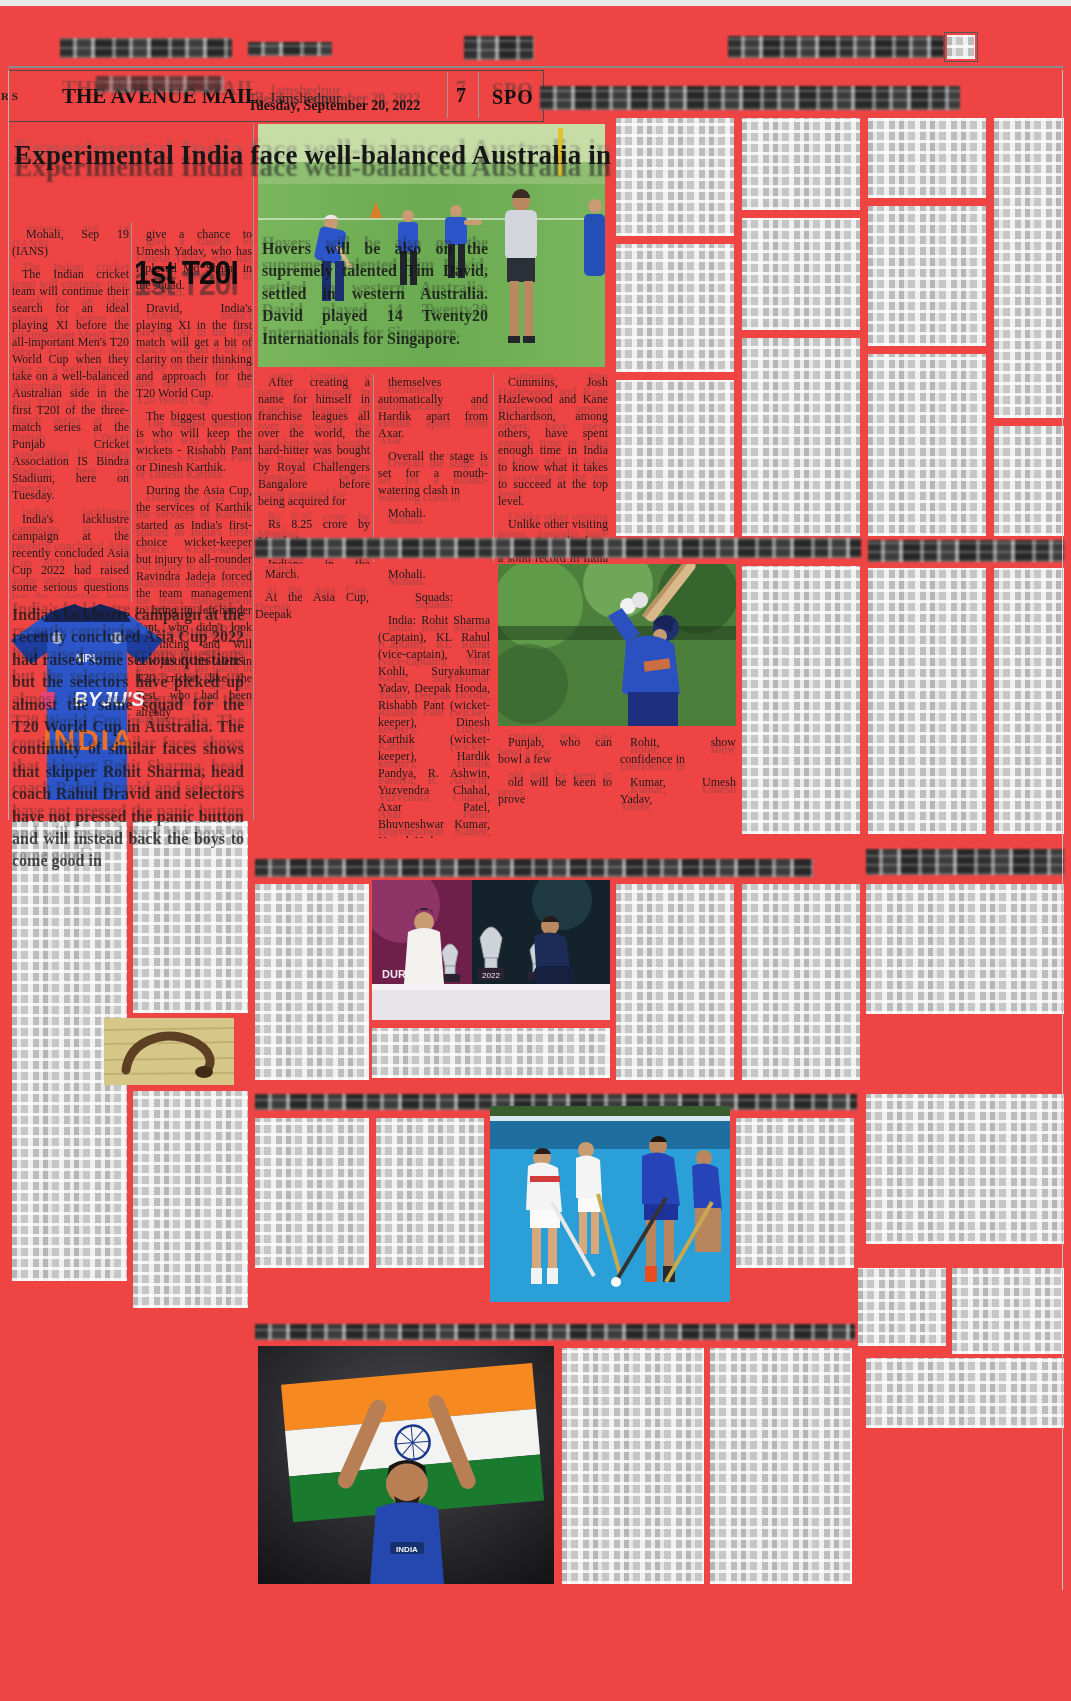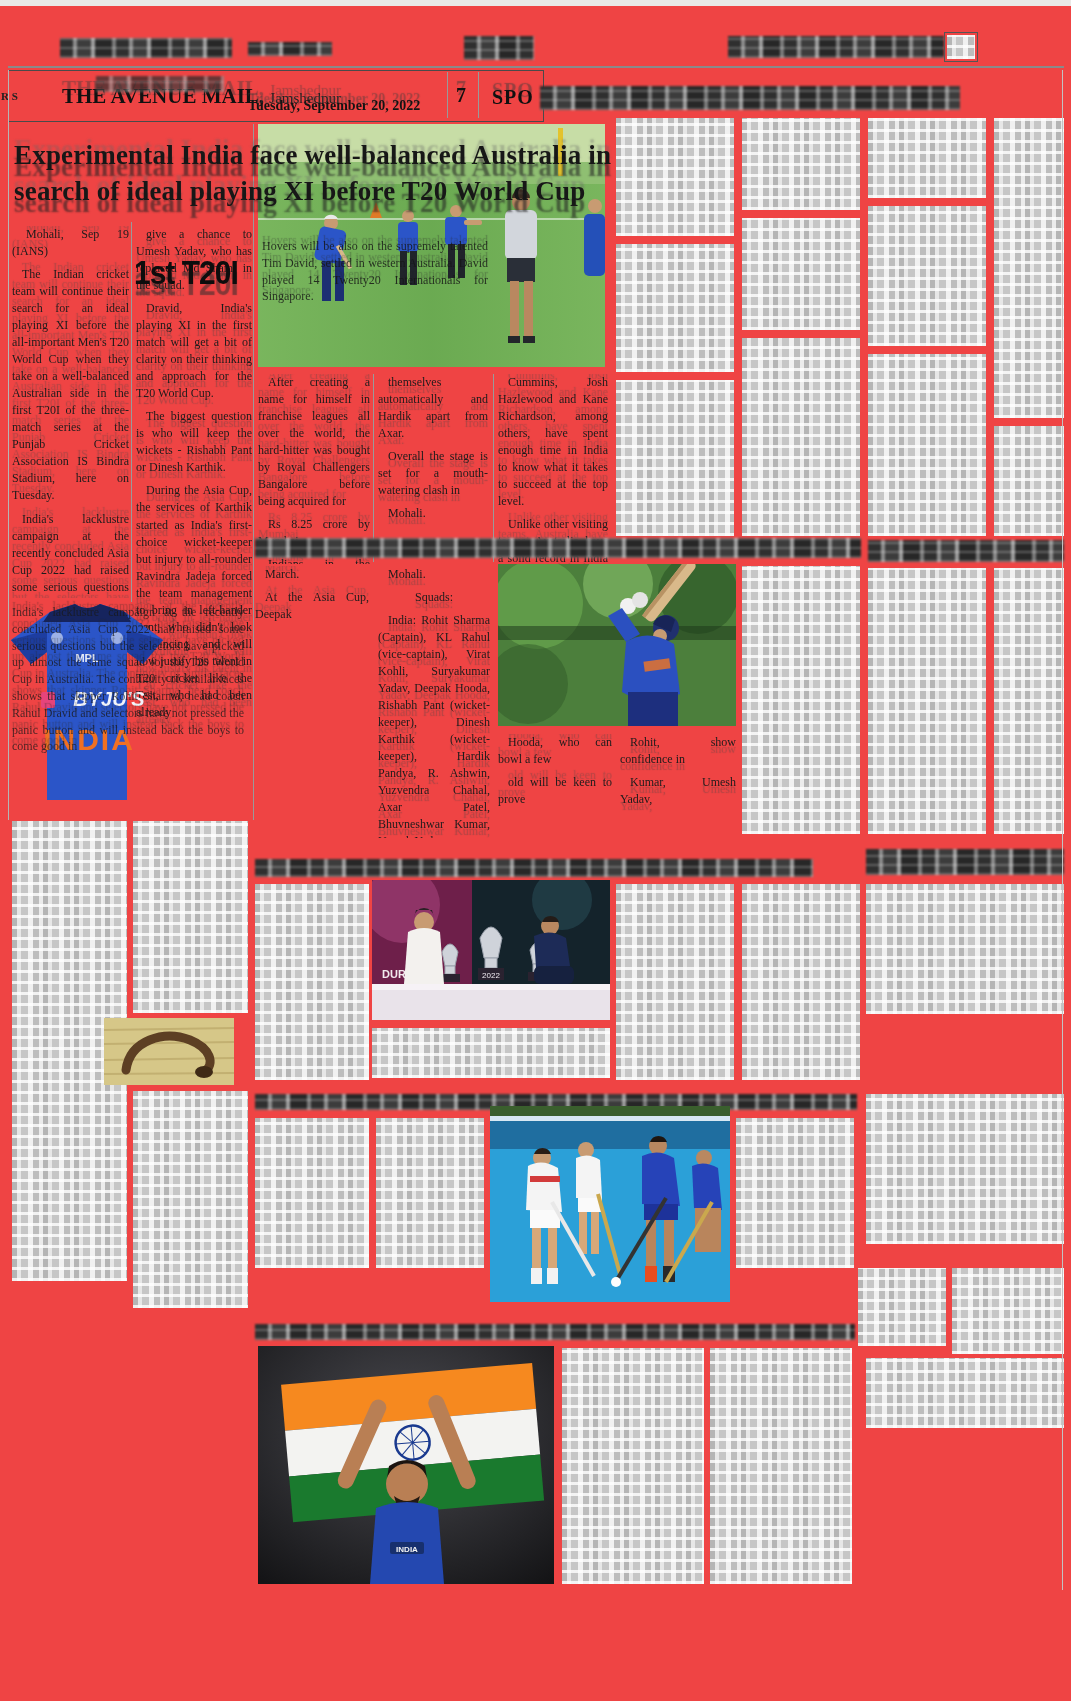--- a/index.html
+++ b/index.html
@@ -25,22 +25,22 @@
     color:#171717;letter-spacing:.2px;filter:blur(.55px);z-index:6;
     text-shadow:0 12px 2px rgba(35,35,35,.6), 0 -6px 2px rgba(100,100,100,.35);}
   .mast-title{font-weight:bold;font-size:21px;font-family:Liberation Serif, serif;color:#111;
     filter:blur(.3px);text-shadow:0 -8px 1px rgba(60,60,60,.45);}
   .mast-city{font-weight:normal;font-size:15px;color:#222;}
   .mast-date{font-weight:bold;font-size:14px;color:#141414;filter:blur(.3px);text-shadow:0 -7px 1px rgba(60,60,60,.45);}
   .pgnum{position:absolute;font-weight:bold;font-size:20px;color:#101010;filter:blur(.3px);
     text-shadow:0 -7px 1px rgba(60,60,60,.5);}
   .badge{position:absolute;font-family:"Liberation Sans",sans-serif;font-weight:bold;font-size:30px;color:#0d0d0d;
     transform:scaleY(1.12);letter-spacing:-1px;filter:blur(.45px);text-shadow:0 10px 1px rgba(45,45,45,.55);z-index:7;}
-  .overlay-text{position:absolute;font-size:12px;line-height:1.4;text-align:justify;color:rgba(22,22,22,.85);
-    filter:blur(.4px);z-index:4;text-shadow:0 -6px 1px rgba(40,40,40,.35);}
+  .overlay-text{position:absolute;font-size:16px;line-height:1.4;text-align:justify;color:rgba(22,22,22,.85);
+    filter:blur(.4px);z-index:4;text-shadow:0 -6px 1px rgba(40,40,40,.35);font-weight:bold;}
   .edge-letters{position:absolute;font-weight:bold;font-size:11px;color:#222;line-height:12px;}
   svg{display:block;}
 </style>
 </head>
 <body>
 
 <div id="page">
 
   <div class="noiseD" style="left:60px;top:32px;width:172px;height:20px;"></div>
   <div class="noiseD" style="left:248px;top:36px;width:84px;height:14px;"></div>
@@ -60,21 +60,20 @@
   <div class="noiseD" style="left:96px;top:70px;width:128px;height:16px;opacity:.7;"></div>
   <div class="abs mast-date" style="left:248px;top:92px;">Tuesday, September 20, 2022</div>
   <div class="vline" style="left:447px;top:66px;height:46px;"></div>
   <div class="vline" style="left:478px;top:66px;height:46px;"></div>
   <div class="pgnum" style="left:456px;top:78px;">7</div>
   <div class="pgnum" style="left:492px;top:80px;letter-spacing:1px;">SPO</div>
 
   <div class="noiseD" style="left:540px;top:80px;width:420px;height:24px;"></div>
 
   <div class="headline-line" style="top:132px;">Experimental India face well-balanced Australia in</div>
-  <div class="headline-line" style="top:168px;">search of ideal playing XI before T20 World Cup</div>
 
   <div class="abs" style="left:258px;top:118px;width:347px;height:243px;z-index:1;">
     <svg width="347" height="243" viewBox="0 0 347 243">
       <rect width="347" height="40" fill="#c7dda6"></rect>
       <rect y="38" width="347" height="24" fill="#8fbf72"></rect>
       <rect y="60" width="347" height="183" fill="#6fae55"></rect>
       <rect y="60" width="347" height="183" fill="url(#mow)" opacity=".35"></rect>
       <defs>
         <linearGradient id="mow" x1="0" y1="0" x2="1" y2="0">
           <stop offset="0" stop-color="#8cc46d"></stop>
@@ -221,21 +220,21 @@
       <path d="M155,60 a13 13 0 0 1 22 -4 l-4 12 z" fill="#182457"></path>
 
       <path d="M128,78 Q150,64 176,80 L182,130 Q150,144 124,128 Z" fill="#2b50c0"></path>
       <path d="M128,78 L110,52 L124,44 L142,70 Z" fill="#2b50c0"></path>
       <rect x="146" y="96" width="26" height="10" fill="#e8732a" opacity=".85" transform="rotate(-8 159 101)"></rect>
       <rect x="130" y="128" width="50" height="34" fill="#1d2f7e"></rect>
     </svg>
   </div>
 
   <div class="col ghost" style="left:498px;top:728px;width:114px;height:104px;">
-    <p>Hooda, who can bowl a few</p>
+    <p>Punjab, who can bowl a few</p>
     <p>old will be keen to prove</p>
   </div>
   <div class="col ghost2" style="left:620px;top:728px;width:116px;height:104px;">
     <p>Rohit, show confidence in</p>
     <p>Kumar, Umesh Yadav,</p>
   </div>
 
   <div class="noise" style="left:742px;top:560px;width:118px;height:268px;"></div>
   <div class="noise" style="left:868px;top:562px;width:118px;height:266px;"></div>
   <div class="noise" style="left:994px;top:562px;width:70px;height:266px;"></div>

